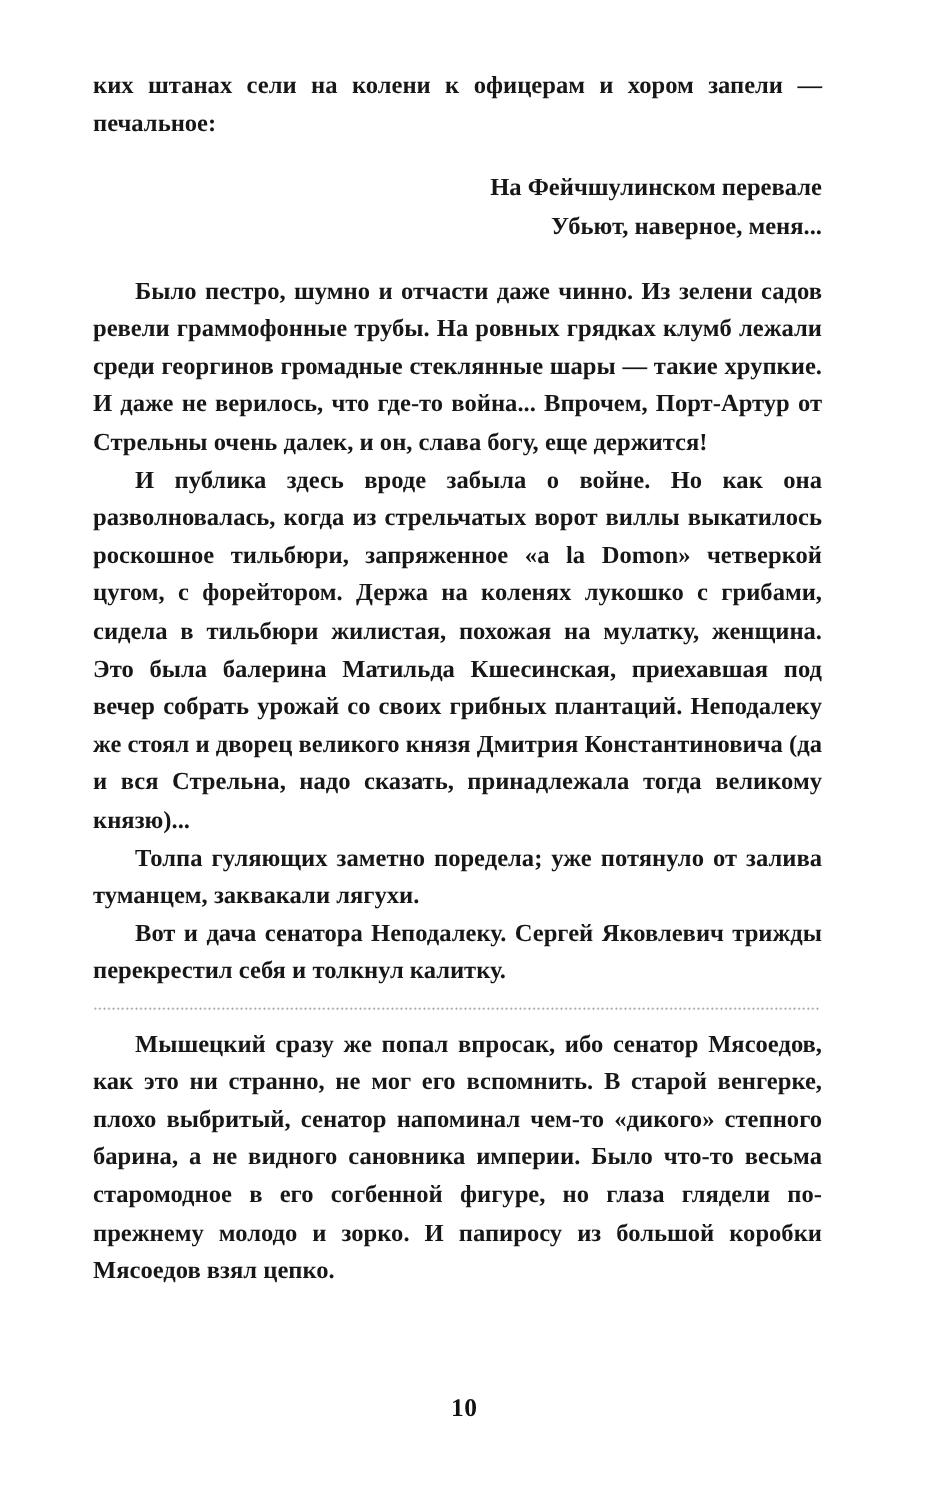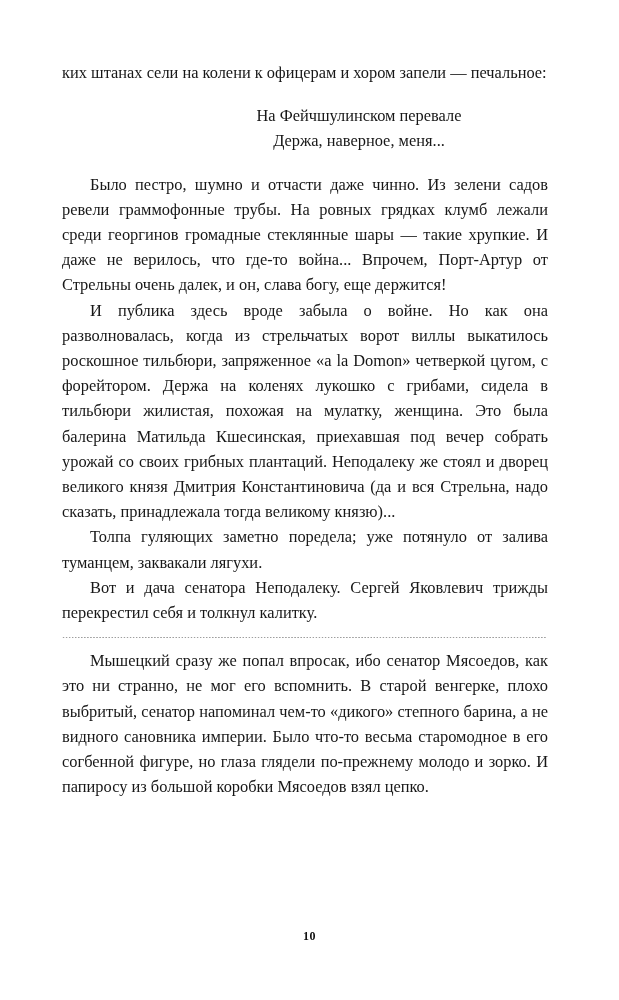--- a/index.html
+++ b/index.html
@@ -22,22 +22,23 @@
     position: absolute;
     left: 0; top: 0;
     width: 619px;
     height: 1000px;
     background: #ffffff;
   }
 
   .text-block {
     position: absolute;
     left: 62px;
-    top: 60px;
+    top: 44px;
     width: 486px;
+    font-weight: bold;
   }
 
   p.para {
     margin: 0;
     font-size: 16.4px;
     line-height: 25.2px;
     text-align: justify;
     text-justify: inter-word;
     text-indent: 28px;
     color: #171717;
@@ -50,21 +51,21 @@
 
   .verse {
     margin: 0;
     padding: 18px 0 18px 0;
   }
 
   .verse-line {
     margin: 0;
     font-size: 16.4px;
     line-height: 25.2px;
-    text-align: center;
+    text-align: right;
     text-indent: 0;
     padding-left: 108px;
     color: #171717;
   }
 
   .divider {
     margin: 11px 0 9px 0;
     height: 3px;
     width: 484px;
     background-image: radial-gradient(circle, #8d8d8d 0.55px, rgba(255,255,255,0) 0.8px);
@@ -73,39 +74,39 @@
     background-position: 0 center;
     opacity: 0.85;
   }
 
   .folio {
     position: absolute;
     left: 0;
     top: 929px;
     width: 619px;
     text-align: center;
-    font-size: 12px;
+    font-size: 17px;
     font-weight: bold;
     letter-spacing: 0.4px;
     color: #111111;
     font-family: "Liberation Serif", "DejaVu Serif", serif;
   }
 </style>
 </head>
 <body>
 
 <div class="page">
 
   <div class="text-block">
 
     <p class="para no-indent">ких штанах сели на колени к офицерам и хором запели — печальное:</p>
 
     <div class="verse">
       <p class="verse-line">На Фейчшулинском перевале</p>
-      <p class="verse-line">Держа, наверное, меня...</p>
+      <p class="verse-line">Убьют, наверное, меня...</p>
     </div>
 
 
     <p class="para">Было пестро, шумно и отчасти даже чинно. Из зелени садов ревели граммофонные трубы. На ровных грядках клумб лежали среди георгинов громадные стеклянные шары — такие хрупкие. И даже не верилось, что где-то война... Впрочем, Порт-Артур от Стрельны очень далек, и он, слава богу, еще держится!</p>
 
     <p class="para">И публика здесь вроде забыла о войне. Но как она разволновалась, когда из стрельчатых ворот виллы выкатилось роскошное тильбюри, запряженное «a la Domon» четверкой цугом, с форейтором. Держа на коленях лукошко с грибами, сидела в тильбюри жилистая, похожая на мулатку, женщина. Это была балерина Матильда Кшесинская, приехавшая под вечер собрать урожай со своих грибных плантаций. Неподалеку же стоял и дворец великого князя Дмитрия Константиновича (да и вся Стрельна, надо сказать, принадлежала тогда великому князю)...</p>
 
     <p class="para">Толпа гуляющих заметно поредела; уже потянуло от залива туманцем, заквакали лягухи.</p>
 
     <p class="para">Вот и дача сенатора Неподалеку. Сергей Яковлевич трижды перекрестил себя и толкнул калитку.</p>

